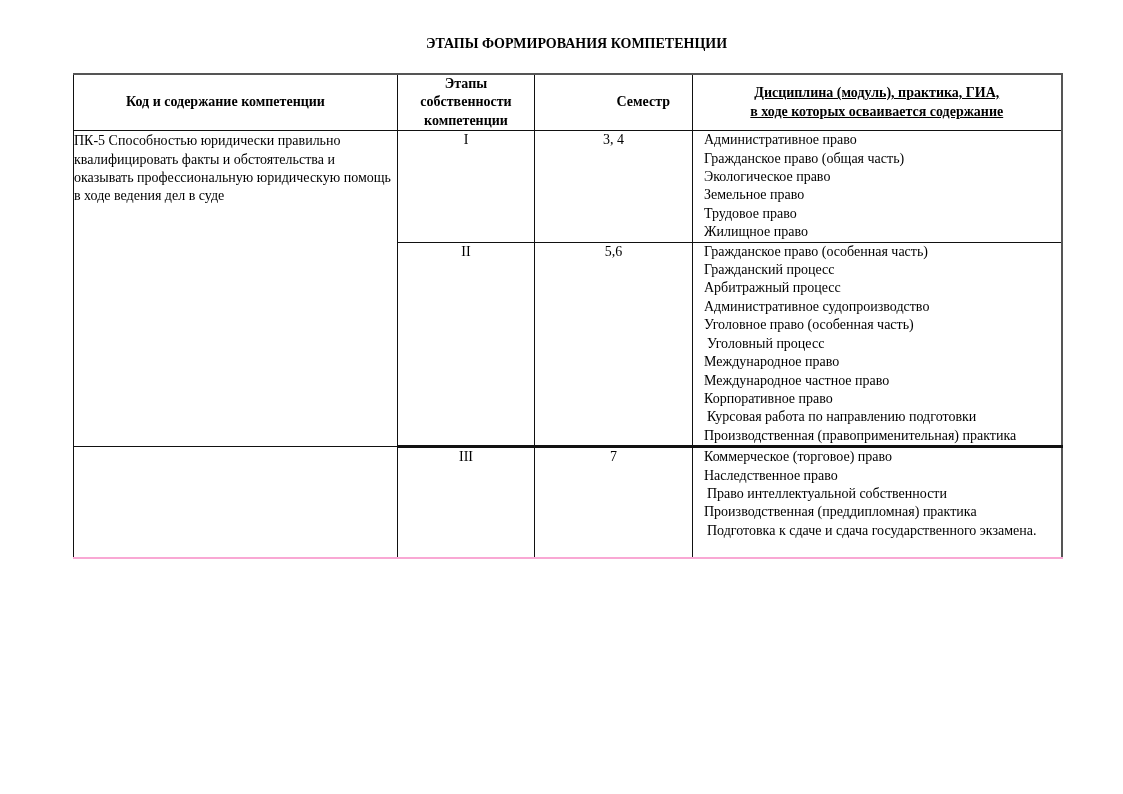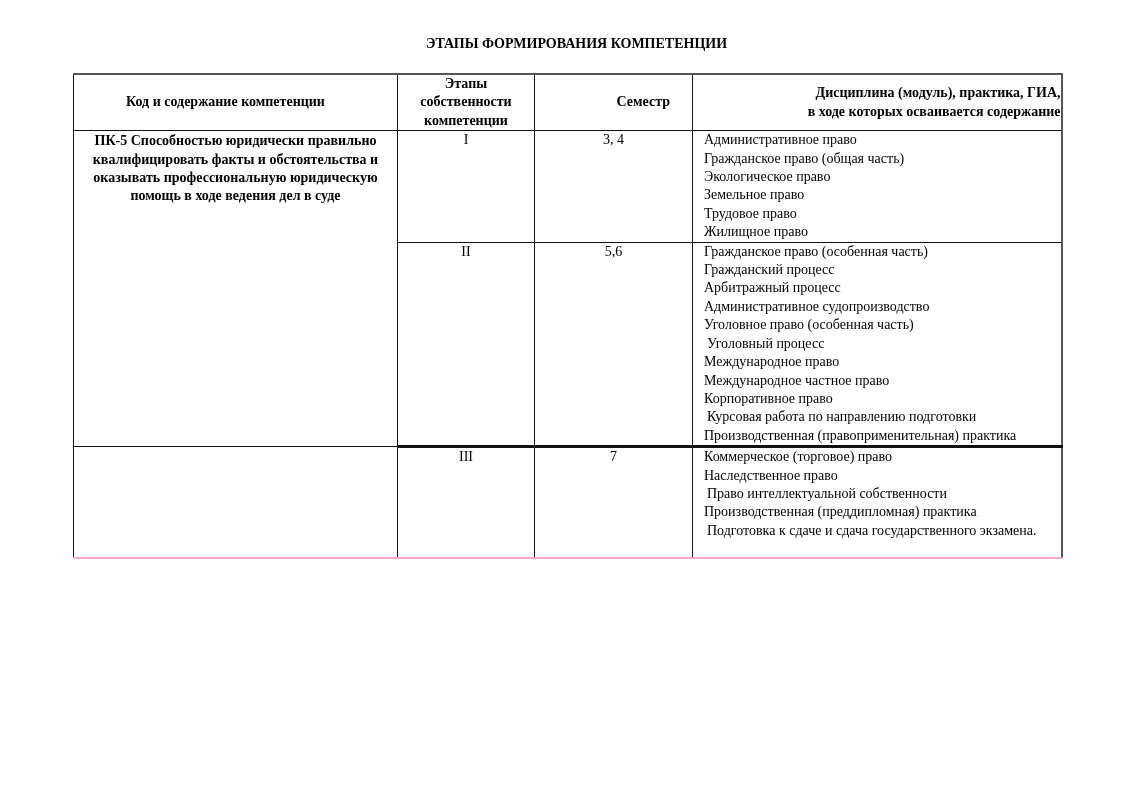--- a/index.html
+++ b/index.html
@@ -25,23 +25,23 @@
   }
   table.comp tr.head th {
     border-top: 2px solid #555;
     font-weight: bold;
     height: 55px;
     vertical-align: middle;
   }
   table.comp th.c-code { text-align: center; padding-right: 20px; }
   table.comp th.c-stage { text-align: center; }
   table.comp th.c-sem { text-align: right; padding-right: 22px; margin-top: 8px; }
-  table.comp th.c-disc { text-align: right; }
+  table.comp th.c-disc { text-align: center; text-decoration: underline; }
   table.comp td.right-border, table.comp th.right-border { border-right: 2px solid #555; }
-  .code-text { font-weight: bold; text-align: center; padding-top: 1px; }
+  .code-text { font-weight: normal; text-align: left; padding-top: 1px; }
   .stage, .sem { text-align: center; }
   .disc { padding-left: 1px; }
   .disc div { white-space: nowrap; margin-left: 11px; }
   .disc div.indent { padding-left: 3px; }
   .disc div.wrap { white-space: normal; }
   tr.row3 td.thick-top { border-top: 3px solid #111; }
   tr.row3 td { border-bottom: 2px solid #f9a8d4; }
 </style>
 </head>
 <body>

